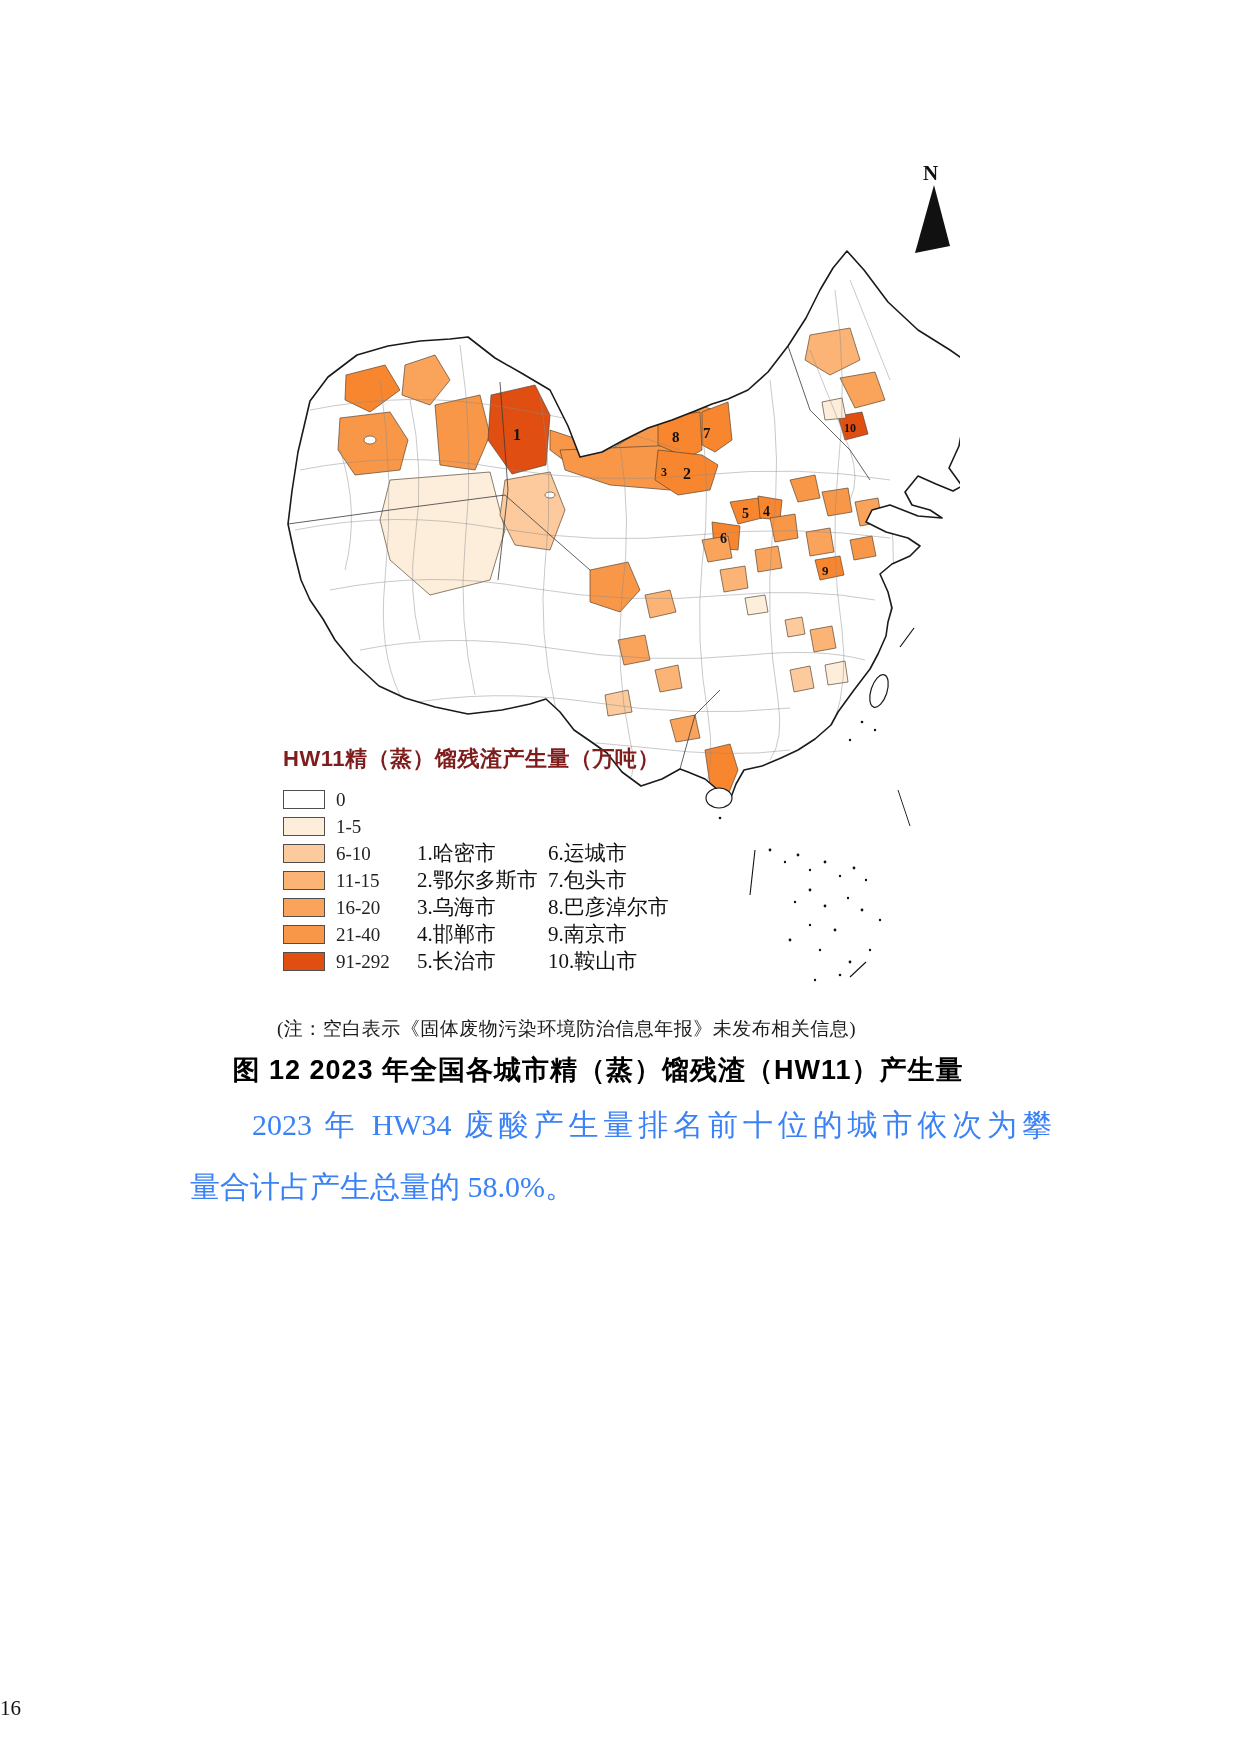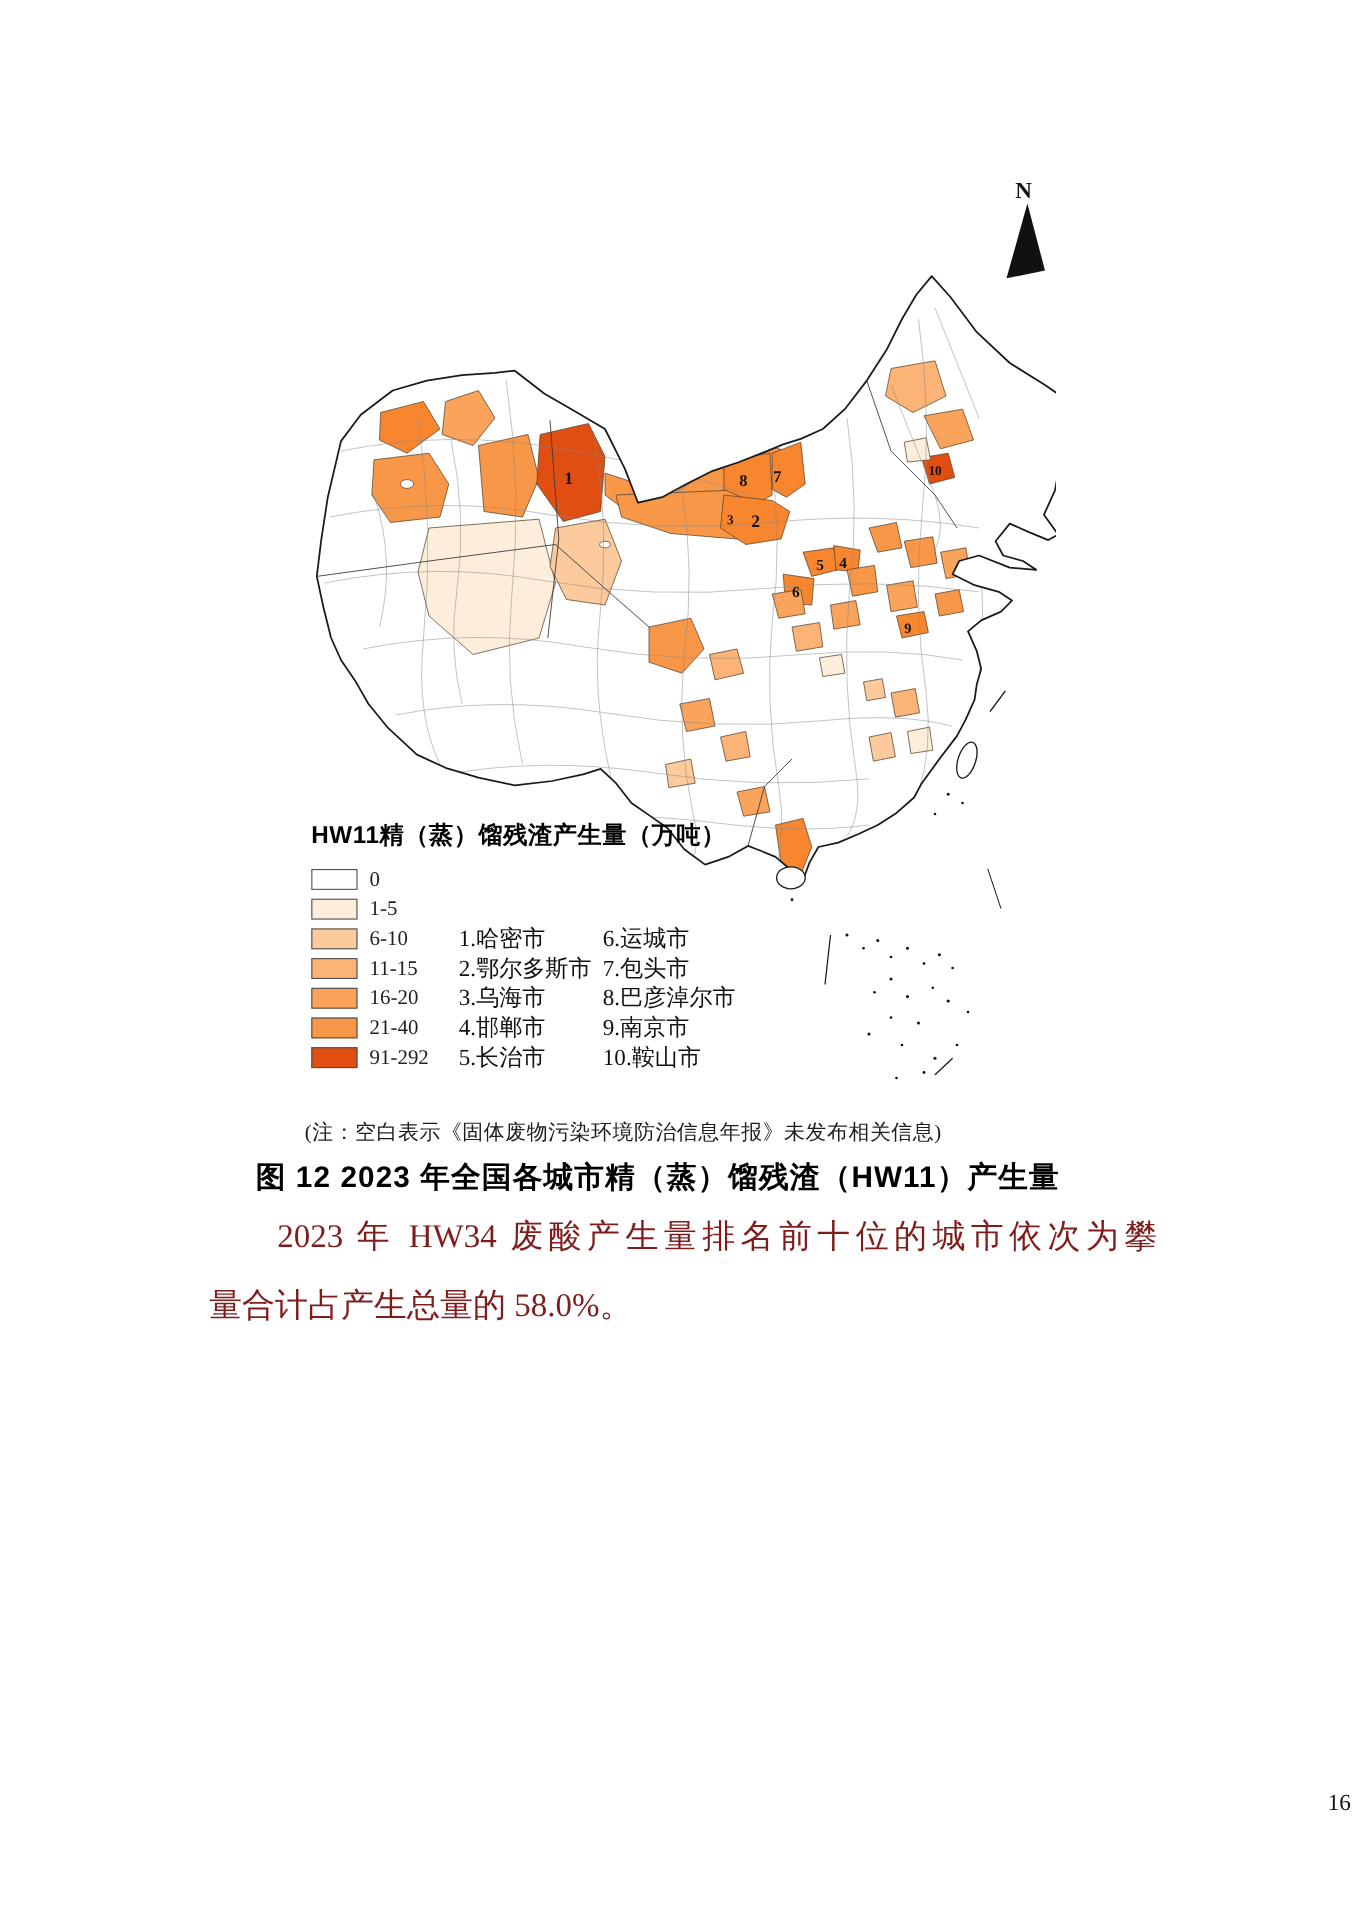--- a/index.html
+++ b/index.html
@@ -11,38 +11,38 @@
   .coast{fill:none;stroke:#1a1a1a;stroke-width:1.6;stroke-linejoin:round;}
   .mesh{fill:none;stroke:#8a8a8a;stroke-width:0.55;opacity:.85;}
   .prov{fill:none;stroke:#3c3c3c;stroke-width:0.9;opacity:.9;}
   .reg{stroke:#5a4632;stroke-width:0.7;}
   .isle{fill:#ffffff;stroke:#1a1a1a;stroke-width:1.2;}
   .speck{fill:#111;}
   .maplbl{font-family:"Liberation Serif",serif;font-weight:bold;fill:#111;}
   .north-n{font-family:"Liberation Serif",serif;font-weight:bold;fill:#111;}
   
   .legend{position:absolute;left:283px;top:744px;width:380px;}
-  .legend-title{font-family:"Liberation Sans","DejaVu Sans",sans-serif;font-weight:bold;font-size:22px;color:#000000;letter-spacing:.5px;}
+  .legend-title{font-family:"Liberation Sans","DejaVu Sans",sans-serif;font-weight:bold;font-size:22px;color:#7f1d1d;letter-spacing:.5px;}
   .legend-rows{margin-top:12px;}
   .legend-row{display:flex;align-items:center;height:27px;}
   .swatch{width:42px;height:19px;border:1px solid #4f4f4f;box-sizing:border-box;flex:0 0 auto;}
   .legend-label{margin-left:11px;font-size:19px;color:#222;font-family:"Liberation Serif",serif;}
   
   .citylist{position:absolute;left:417px;top:839px;width:300px;}
   .city-row{display:flex;height:27px;align-items:center;font-size:21px;color:#111;}
   .city-col1{width:131px;}
   
   .note{position:absolute;left:277px;top:1016px;font-size:19px;color:#1c1c1c;letter-spacing:.5px;}
   .caption{position:absolute;left:0;top:1052px;width:1196px;text-align:center;
            font-family:"Liberation Sans","DejaVu Sans",sans-serif;font-weight:bold;font-size:27px;color:#000;letter-spacing:1px;}
-  .para{position:absolute;left:190px;top:1094px;width:862px;font-size:30px;color:#7f1d1d;}
+  .para{position:absolute;left:190px;top:1094px;width:862px;font-size:30px;color:#3b82f6;}
   .para .line{line-height:62px;height:62px;overflow:hidden;text-align:justify;text-align-last:justify;white-space:normal;}
   .para .line.first{padding-left:62px;box-sizing:border-box;}
   .para .line.last{text-align:left;text-align-last:left;}
-  .pagenum{position:absolute;left:0;top:1626px;width:1228px;text-align:right;font-size:21px;color:#111;}
+  .pagenum{position:absolute;left:0;top:1696px;width:1228px;text-align:left;font-size:21px;color:#111;}
 </style>
 <style>.c1{fill:#fdeedc;}.c2{fill:#fcca9c;}.c3{fill:#fbb475;}.c4{fill:#faa35b;}.c5{fill:#f99748;}.c6{fill:#f8862f;}.c7{fill:#e04e12;}</style></head>
 <body>
 
 <div class="page">
 
   <div class="map-wrap">
     <svg viewBox="0 0 710 860">
       <defs>
         <clipPath id="mainland-clip">

